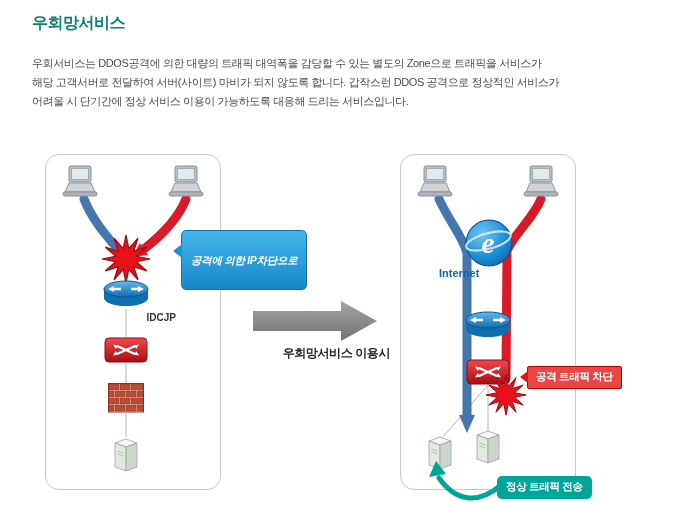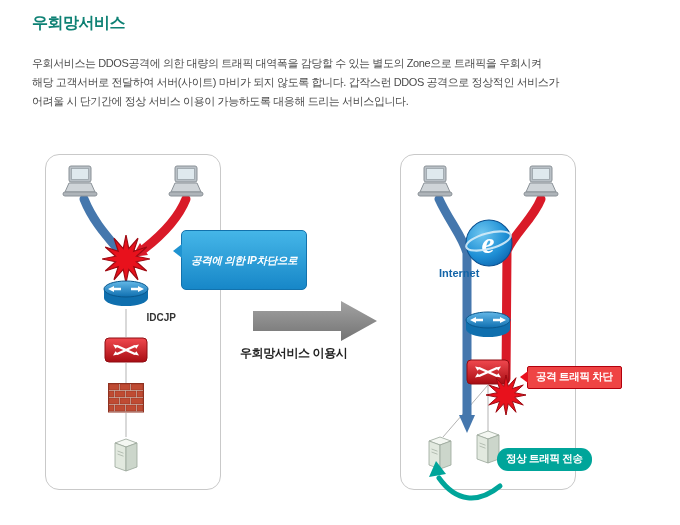--- a/index.html
+++ b/index.html
@@ -30,45 +30,45 @@
   .callout-blue { position:absolute; left:181px; top:230px;
     background:linear-gradient(180deg,#45b6e8,#1787c8); border:1px solid #1272ad;
     border-radius:5px; color:#fff; font-size:10.5px; font-weight:bold; line-height:16px;
     padding:21px 9px; letter-spacing:-0.3px;font-style:italic; }
   .callout-blue div { white-space:nowrap; }
   .callout-blue .tail { position:absolute; left:-9px; top:13px; width:0; height:0;
     border-top:7px solid transparent; border-bottom:7px solid transparent;
     border-right:9px solid #1f93d1; padding:0; }
 
   .big-arrow { position:absolute; left:253px; top:300px; }
-  .caption { position:absolute; left:240px; top:344px; width:150px; text-align:left;
+  .caption { position:absolute; left:240px; top:344px; width:150px; text-align:right;
     font-size:12px; font-weight:bold; color:#222; line-height:18px; letter-spacing:-0.4px; }
 
   .label-red { position:absolute; left:527px; top:366px; background:#ef4444;
     border:1px solid #b2000d; border-radius:2px; color:#fff; font-size:10.5px;
     font-weight:bold; padding:3px 8px 4px; white-space:nowrap; letter-spacing:-0.3px; }
   .label-red .tail { position:absolute; left:-8px; top:4px; width:0; height:0;
     border-top:6px solid transparent; border-bottom:6px solid transparent;
     border-right:8px solid #e8101d; }
 
-  .label-teal { position:absolute; left:497px; top:448px; background:#00a59a;
-    border-radius:11px; color:#fff; font-size:10.5px; font-weight:bold;
+  .label-teal { position:absolute; left:497px; top:476px; background:#00a59a;
+    border-radius:5px; color:#fff; font-size:10.5px; font-weight:bold;
     padding:4px 9px 5px; white-space:nowrap; letter-spacing:-0.3px; }
 
   .teal-arrow { position:absolute; left:412px; top:448px; }
 </style>
 </head>
 <body>
 
 <div class="page">
 
   <div class="title">우회망서비스</div>
 
   <div class="desc">
-    <div>우회서비스는 DDOS공격에 의한 대량의 트래픽 대역폭을 감당할 수 있는 별도의 Zone으로 트래픽을 우회시켜</div>
+    <div>우회서비스는 DDOS공격에 의한 대량의 트래픽 대역폭을 감당할 수 있는 별도의 Zone으로 트래픽을 서비스가</div>
     <div>해당 고객서버로 전달하여 서버(사이트) 마비가 되지 않도록 합니다. 갑작스런 DDOS 공격으로 정상적인 서비스가</div>
     <div>어려울 시 단기간에 정상 서비스 이용이 가능하도록 대응해 드리는 서비스입니다.</div>
   </div>
 
   <div class="panel panel-left">
     <svg class="overlay" viewBox="0 0 176 336">
       <line x1="80" y1="154" x2="80" y2="182" stroke="#b3b3b3" stroke-width="1"></line>
       <line x1="80" y1="208" x2="80" y2="228" stroke="#b3b3b3" stroke-width="1"></line>
       <line x1="80" y1="258" x2="80" y2="282" stroke="#b3b3b3" stroke-width="1"></line>
       <path d="M38 44 C 46 64, 58 78, 70 92" stroke="#4577ad" stroke-width="9" fill="none" stroke-linecap="round"></path>

